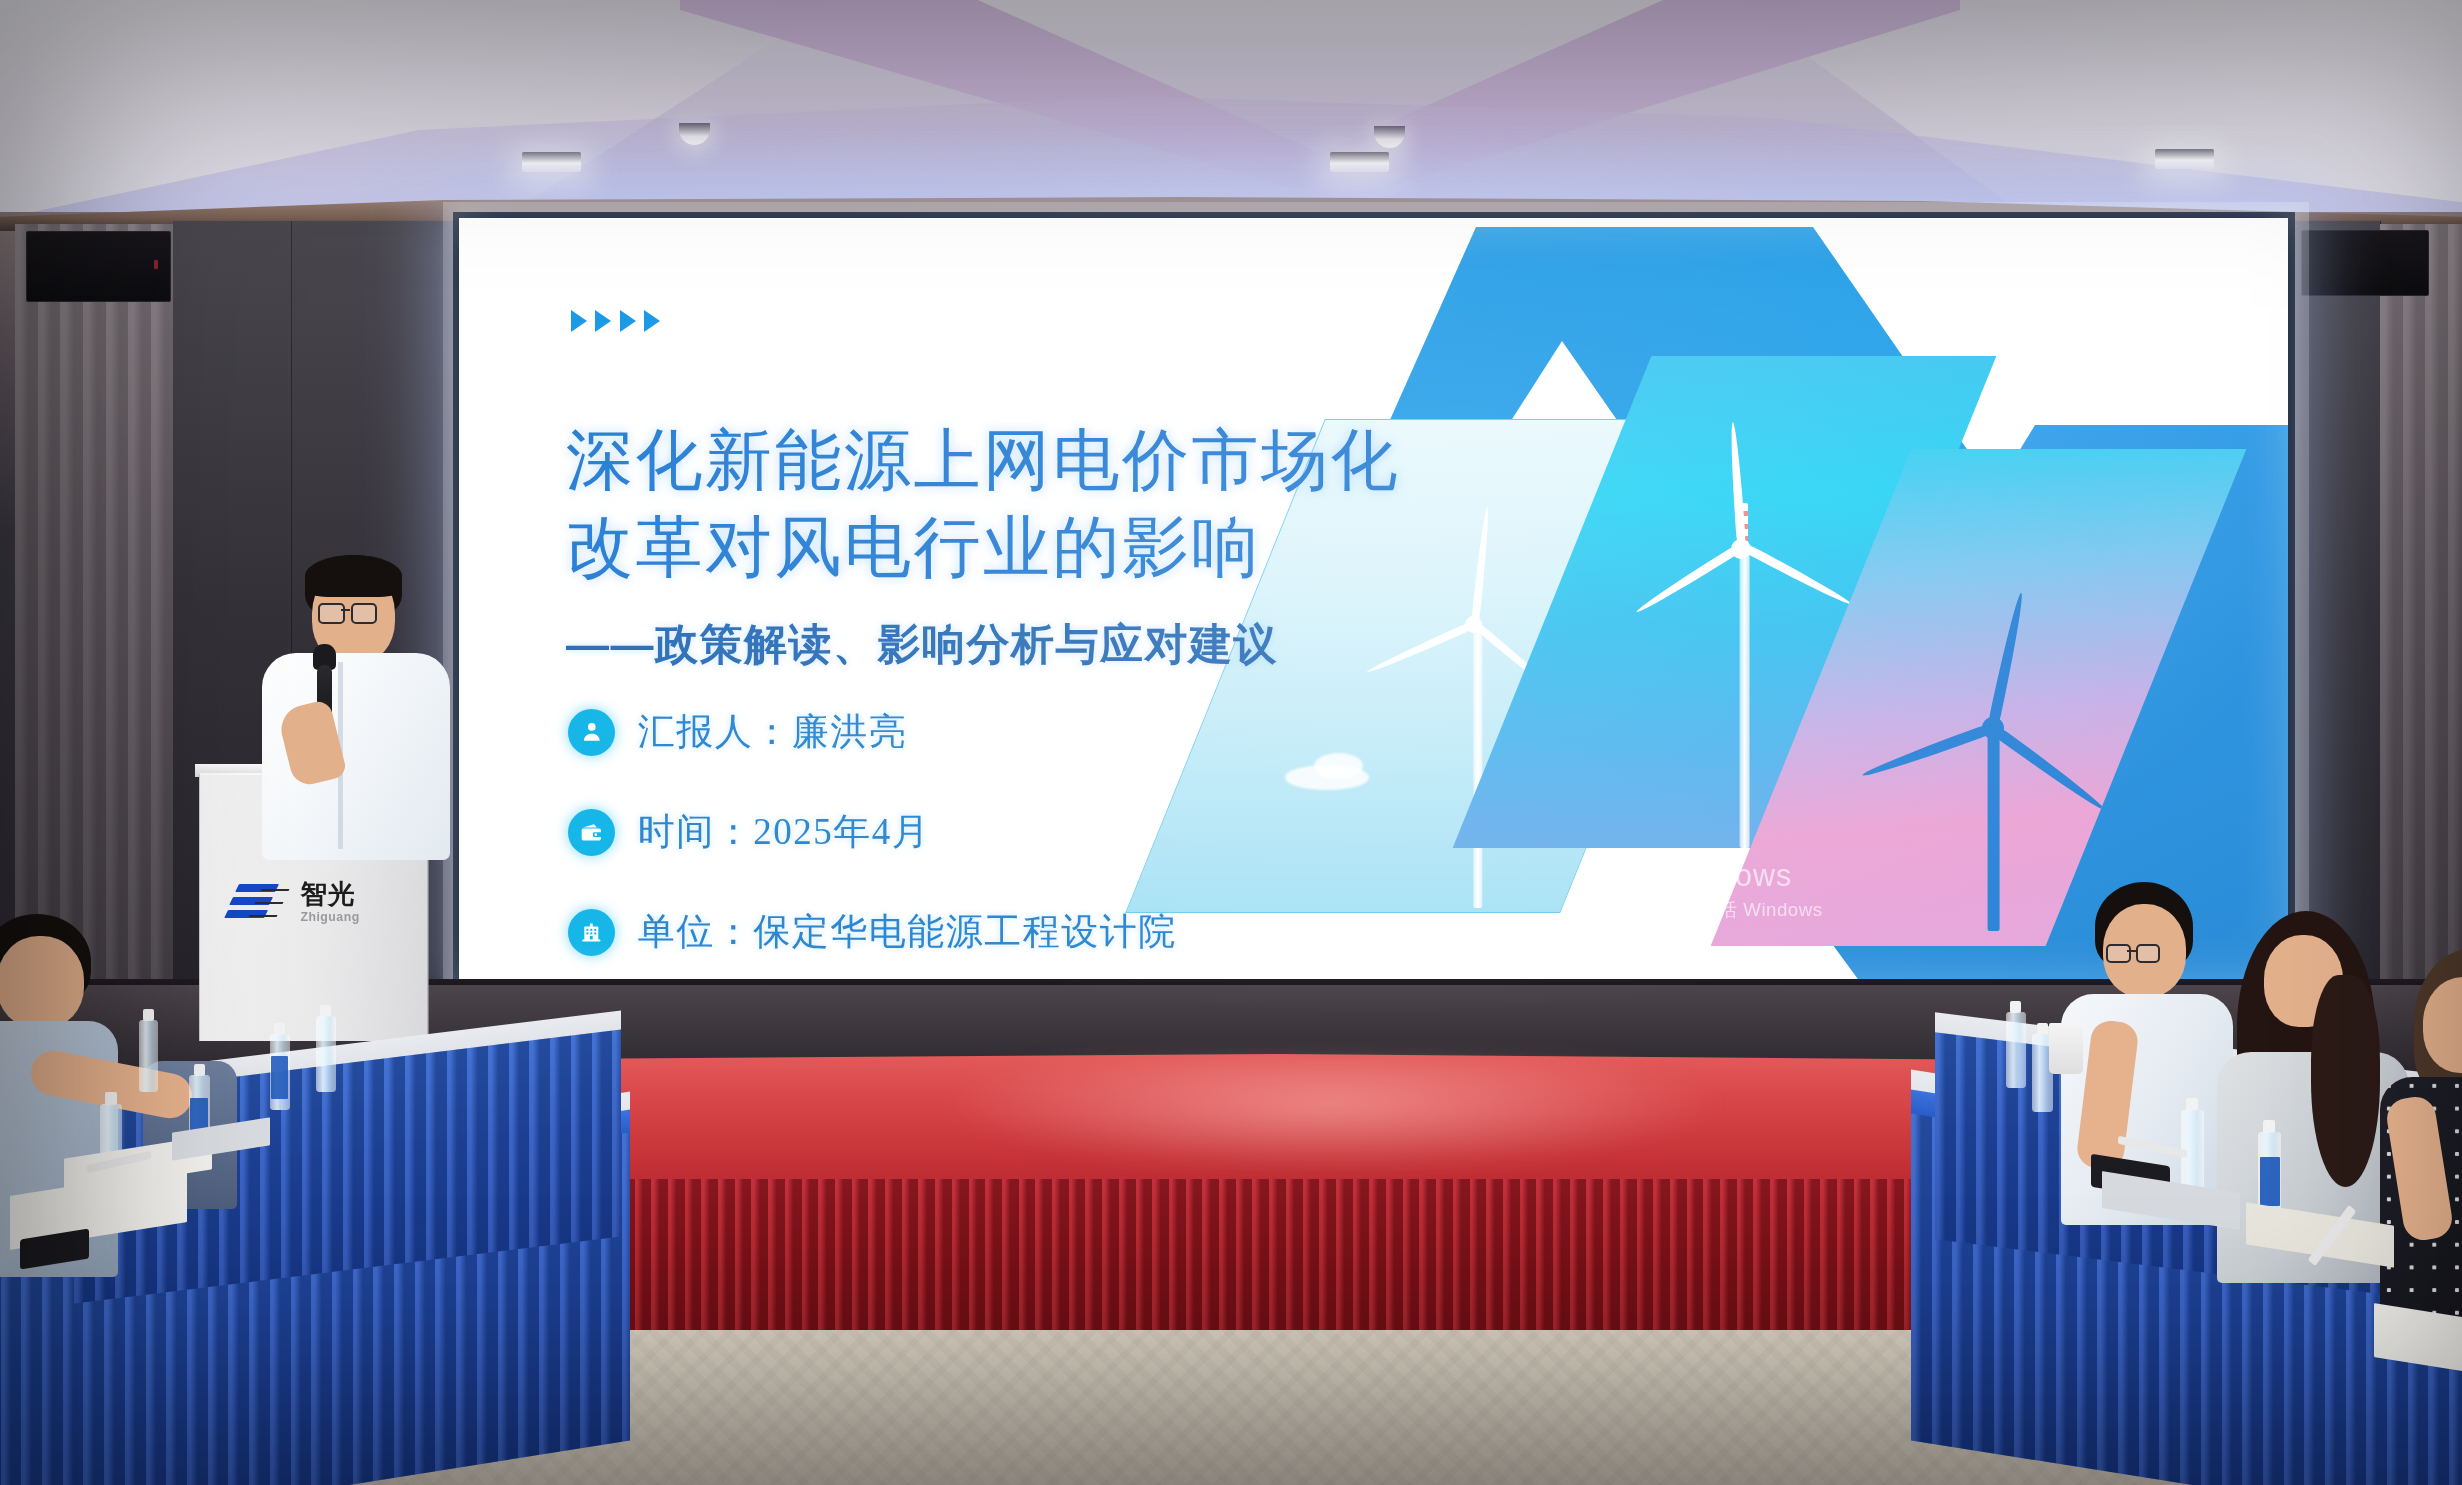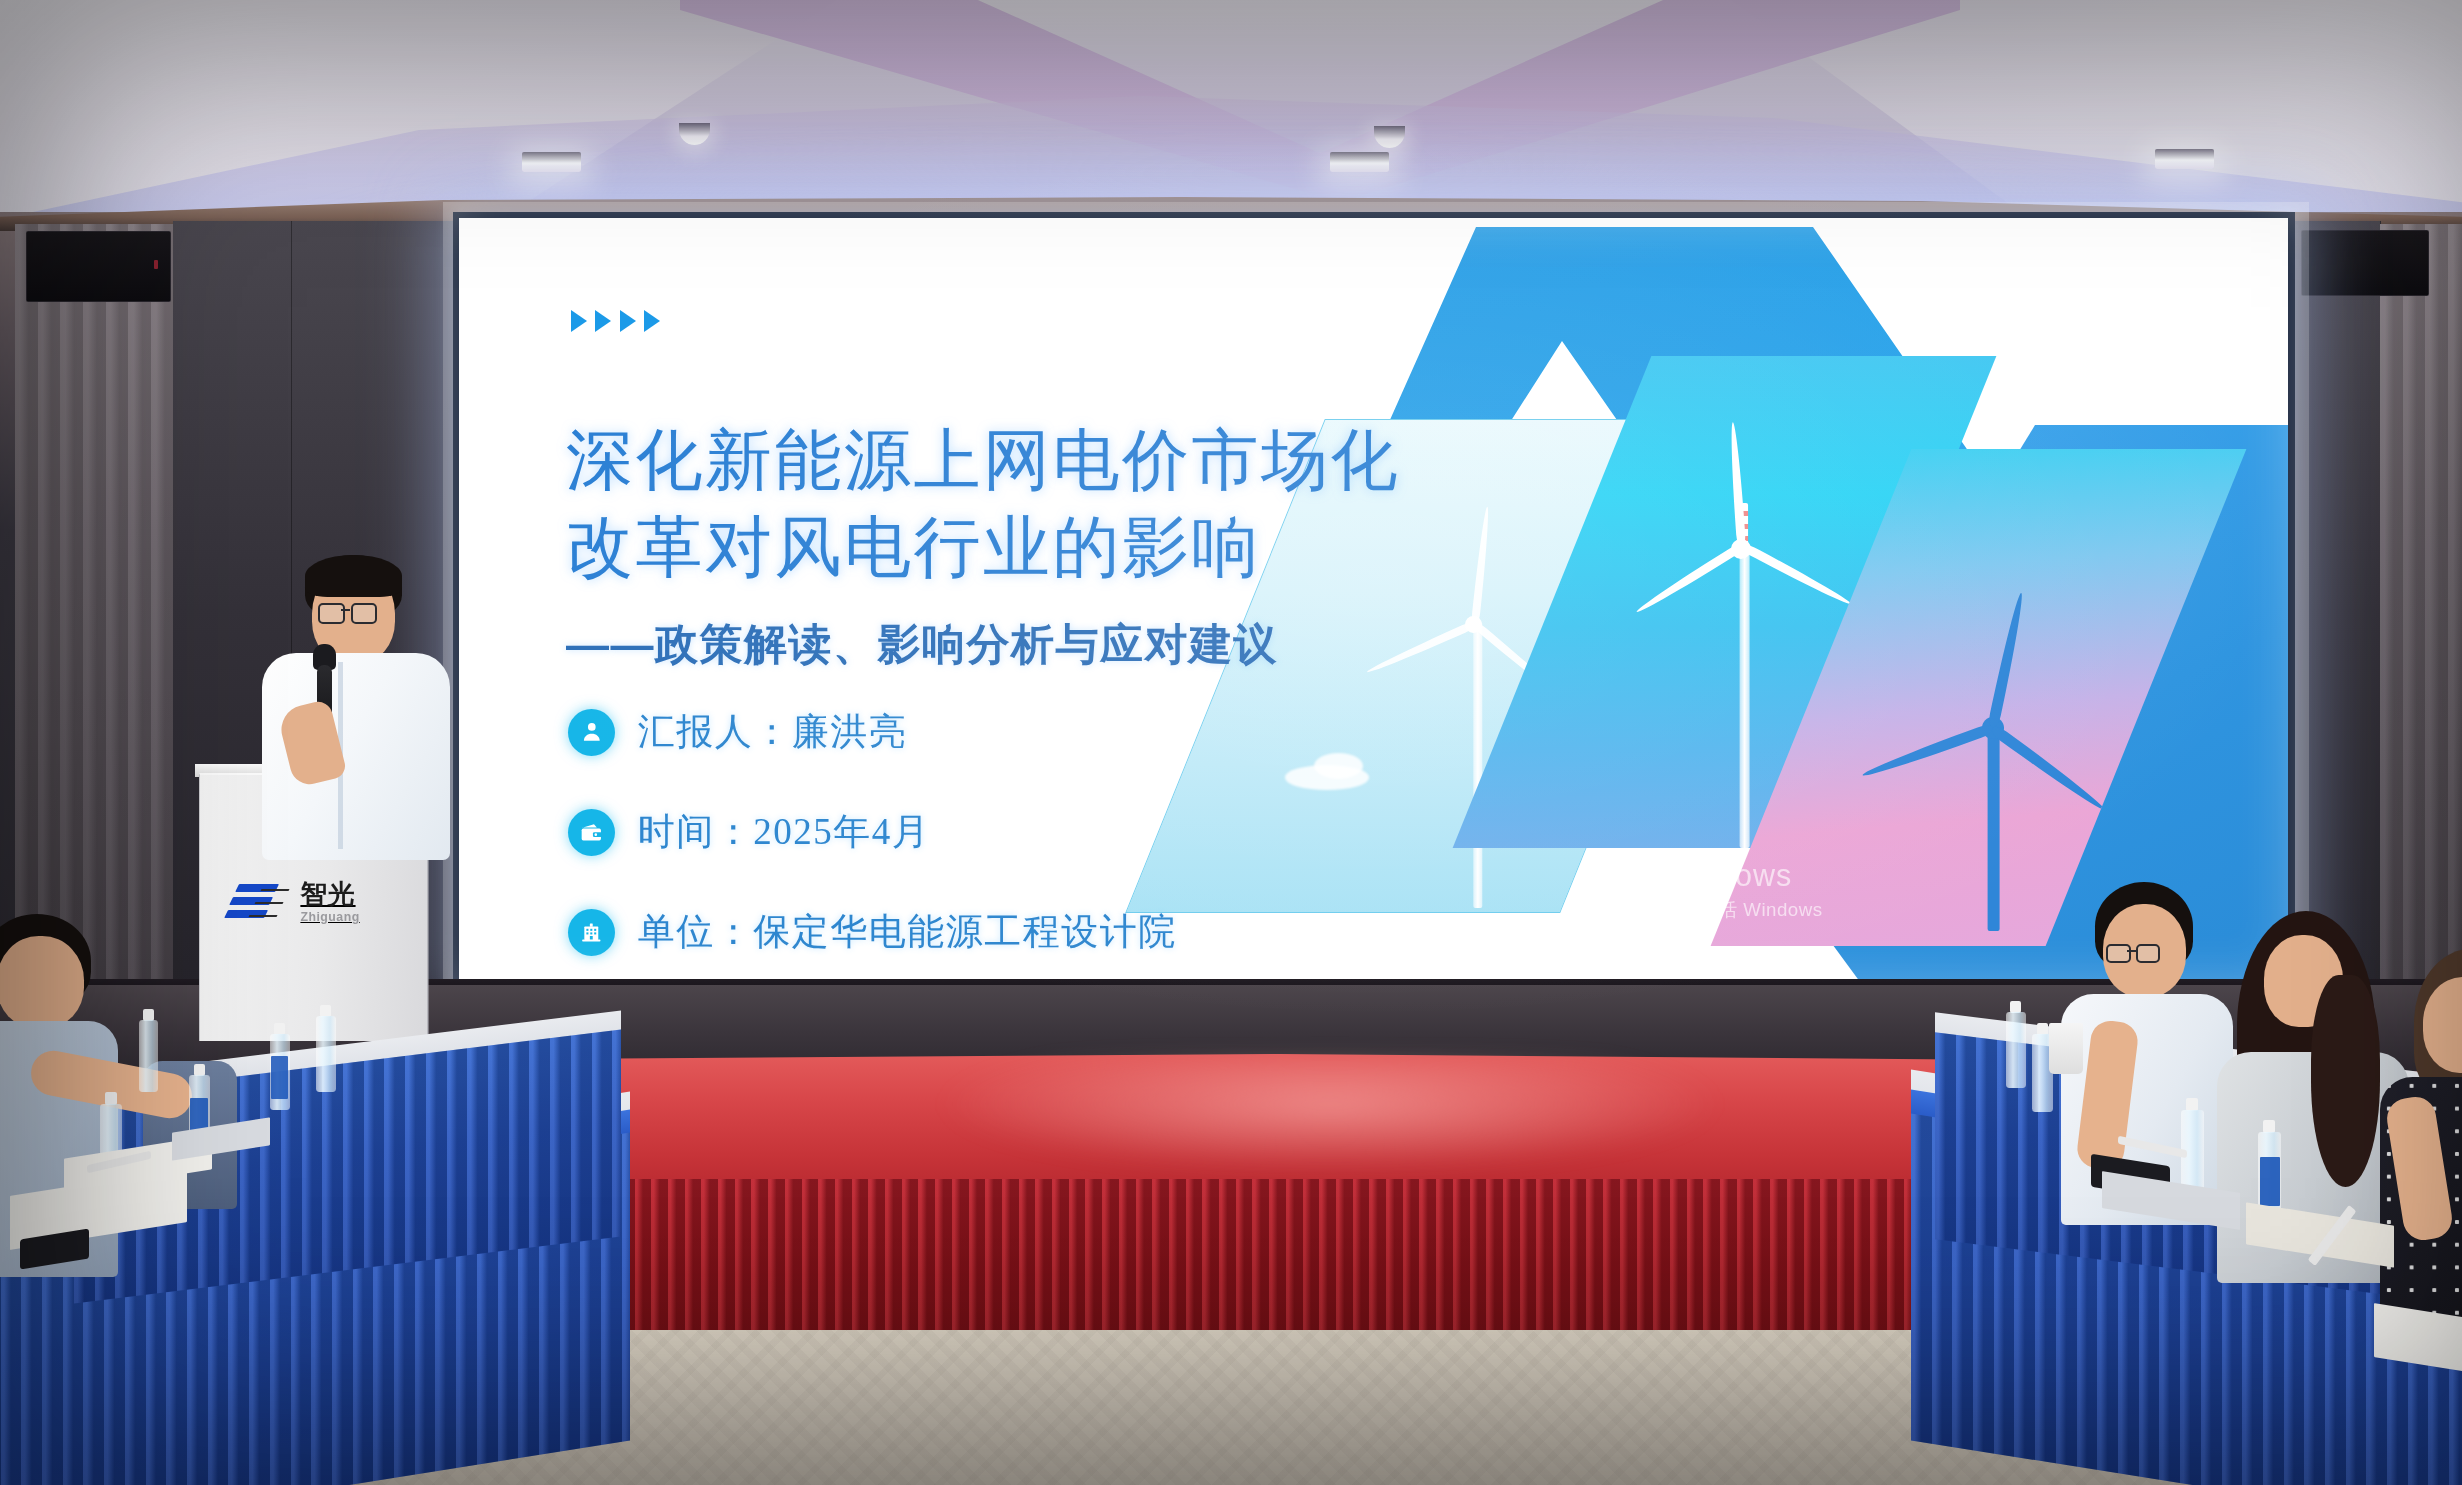--- a/index.html
+++ b/index.html
@@ -238,21 +238,21 @@
   }
   .podium-top{
     position:absolute;left:195px;top:764px;width:235px;height:12.8px;
     background:linear-gradient(180deg,#fbfbfb 0%,#dadada 100%);
   }
   .laptop{
     position:absolute;left:276px;top:739px;width:113px;height:35px;
     background:linear-gradient(180deg,#a9adb2 0%,#8d9197 100%);
     border-radius:2px 2px 0 0;
   }
-  .logo-wrap{position:absolute;left:224px;top:872px;width:177px;height:59px;display:flex;align-items:center;gap:10.8px;text-decoration:underline;}
+  .logo-wrap{position:absolute;left:224px;top:872px;width:177px;height:59px;display:flex;align-items:center;gap:10.8px;}
   .logo-mark{position:relative;width:65px;height:41px;}
   .lbar{position:absolute;height:8.4px;background:#1548c8;transform:skewX(-26deg);border-radius:1px;}
   .lline{position:absolute;height:2px;background:#2c2c2c;transform:skewX(-26deg);}
   .logo-cn{font-family:"Liberation Sans",sans-serif;font-size:26.6px;font-weight:700;color:#1c1c1c;letter-spacing:1px;line-height:1;}
   .logo-en{font-family:"Liberation Sans",sans-serif;font-size:12.3px;font-weight:700;color:#9a9a9e;letter-spacing:0.5px;margin-top:3px;}
 
   .person{position:absolute;}
   .p-head{position:absolute;border-radius:48% 48% 44% 44%;background:#e3b08c;}
   .p-hair{position:absolute;border-radius:50% 50% 38% 38%;background:#15100e;}
   .p-body{position:absolute;}

